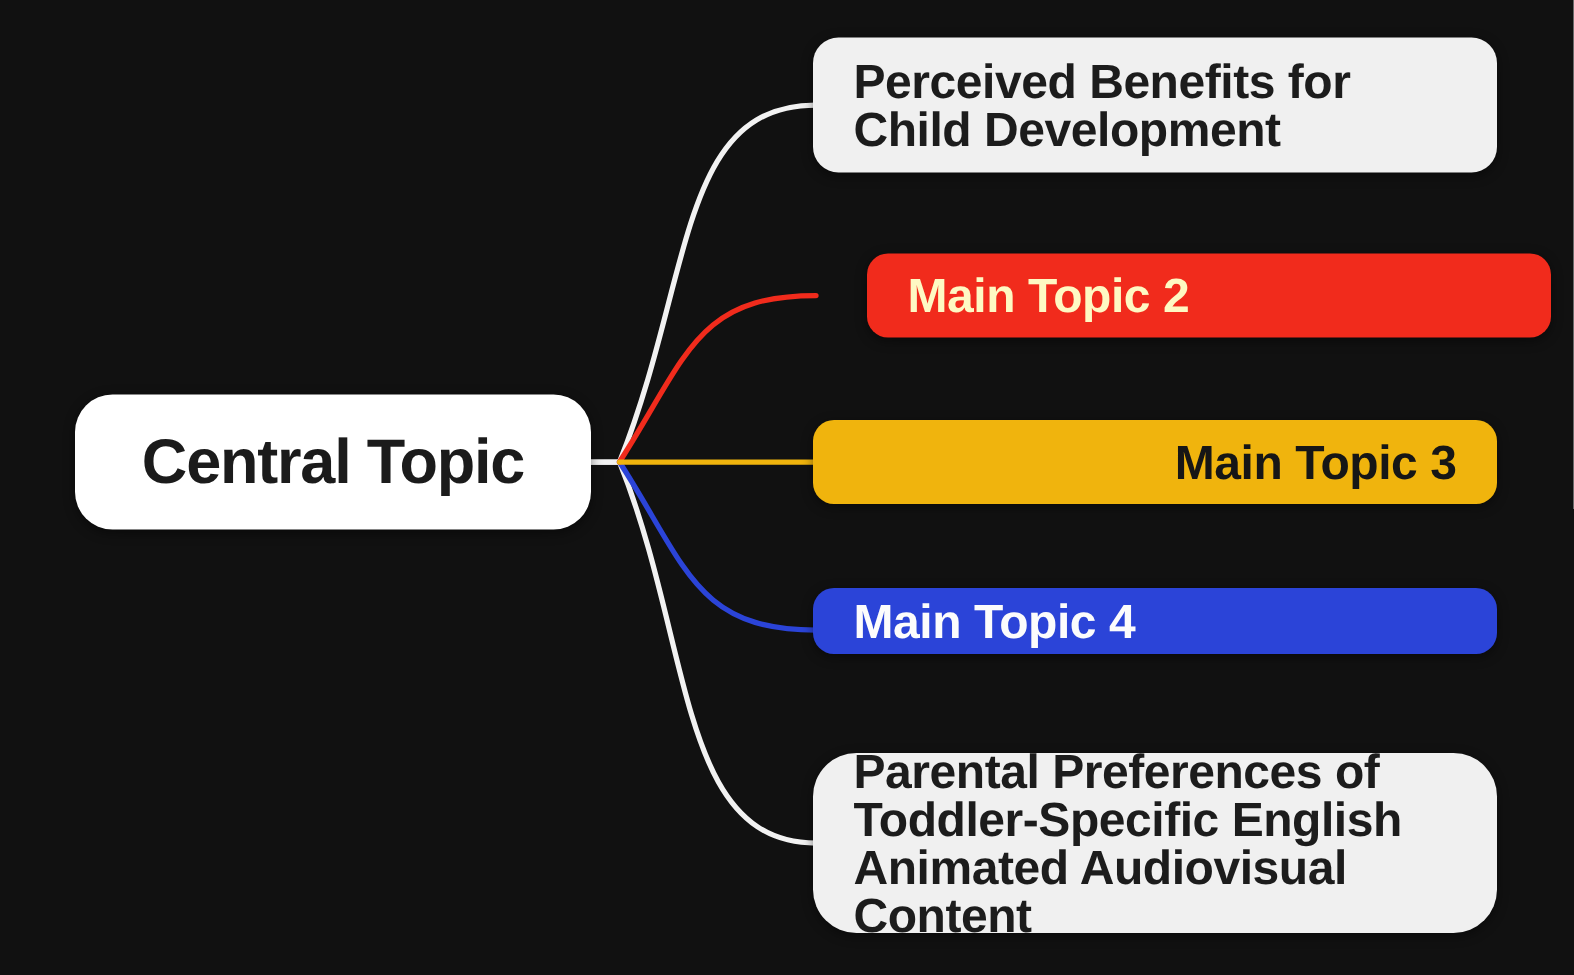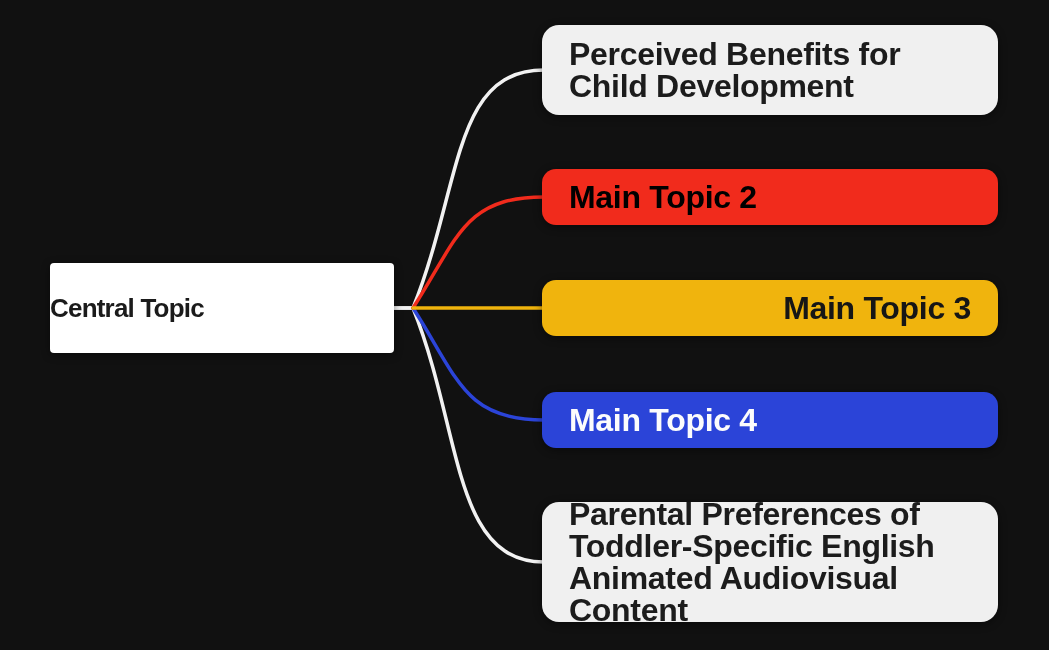--- a/index.html
+++ b/index.html
@@ -37,41 +37,41 @@
     align-items: center;
     letter-spacing: -0.3px;
     box-shadow: 0 2px 8px rgba(0,0,0,0.45);
   }
 
   .central-node {
     left: 50px;
     top: 263px;
     width: 344px;
     height: 90px;
-    border-radius: 4px;
-    justify-content: flex-start;
-    font-size: 26px;
+    border-radius: 25px;
+    justify-content: center;
+    font-size: 42px;
     font-weight: 700;
     letter-spacing: -0.8px;
   }
 
   .topic {
     left: 542px;
     width: 456px;
     padding: 10px 27px;
     font-size: 32px;
     font-weight: 700;
     line-height: 32px;
   }
 
   .topic-1 { top: 25px;  height: 90px;  border-radius: 17px; }
   .topic-2 { top: 169px; height: 56px;  border-radius: 14px; }
   .topic-3 { top: 280px; height: 56px;  border-radius: 14px; }
-  .topic-4 { top: 392px; height: 56px;  border-radius: 14px; }
-  .topic-5 { top: 502px; height: 120px; border-radius: 17px; }
+  .topic-4 { top: 392px; height: 44px;  border-radius: 14px; }
+  .topic-5 { top: 502px; height: 120px; border-radius: 29px; }
 
   .node span { display: inline-block; }
 </style>
 </head>
 <body>
 
 <div class="canvas" style="background: rgb(17, 17, 17);">
 
   <svg class="links" width="1049" height="650" viewBox="0 0 1049 650">
     <path d="M394 308 H413 C462 186 452 70 544 70" style="stroke: rgb(242, 242, 242);"></path>
@@ -82,21 +82,21 @@
   </svg>
 
   <div class="node central-node" style="background: rgb(255, 255, 255); color: rgb(27, 27, 27);">
     <span>Central Topic</span>
   </div>
 
   <div class="node topic topic-1" style="background: rgb(240, 240, 240); color: rgb(28, 28, 28);">
     <span>Perceived Benefits for Child Development</span>
   </div>
 
-  <div class="node topic topic-2" style="background: rgb(241, 43, 28); color: #000000;">
+  <div class="node topic topic-2" style="background: rgb(241, 43, 28); color: #fef9c3; margin-left: 36px;">
     <span>Main Topic 2</span>
   </div>
 
   <div class="node topic topic-3" style="background: rgb(240, 180, 13); color: rgb(22, 22, 22); justify-content: flex-end;">
     <span>Main Topic 3</span>
   </div>
 
   <div class="node topic topic-4" style="background: rgb(43, 68, 216); color: rgb(252, 252, 252);">
     <span>Main Topic 4</span>
   </div>

